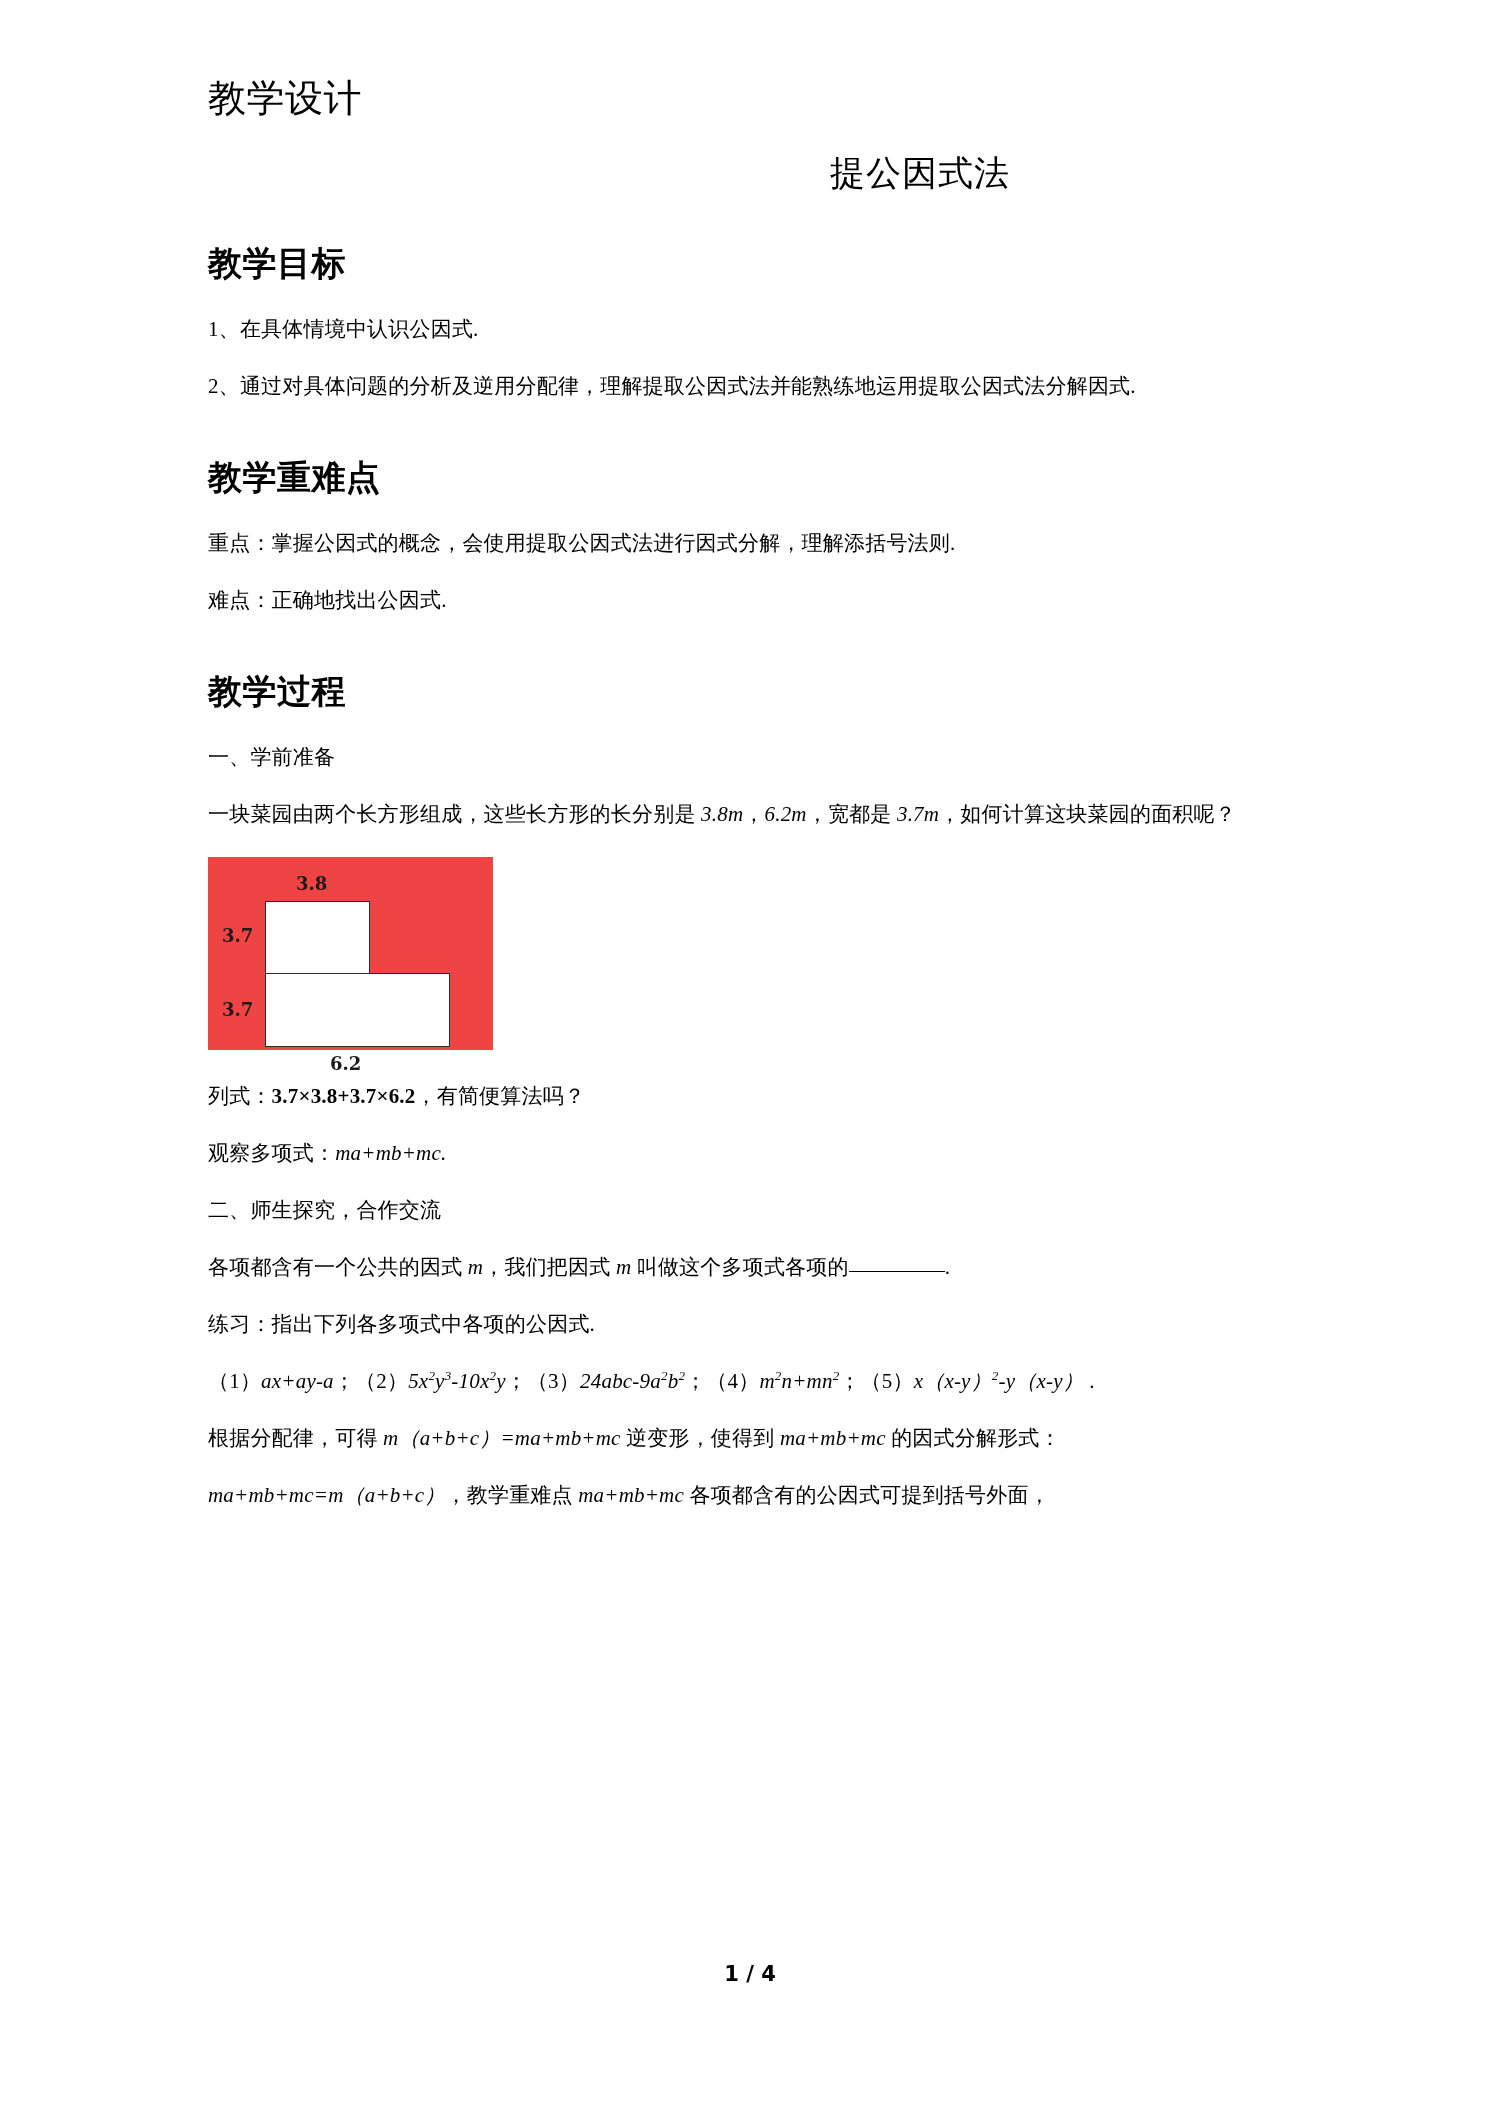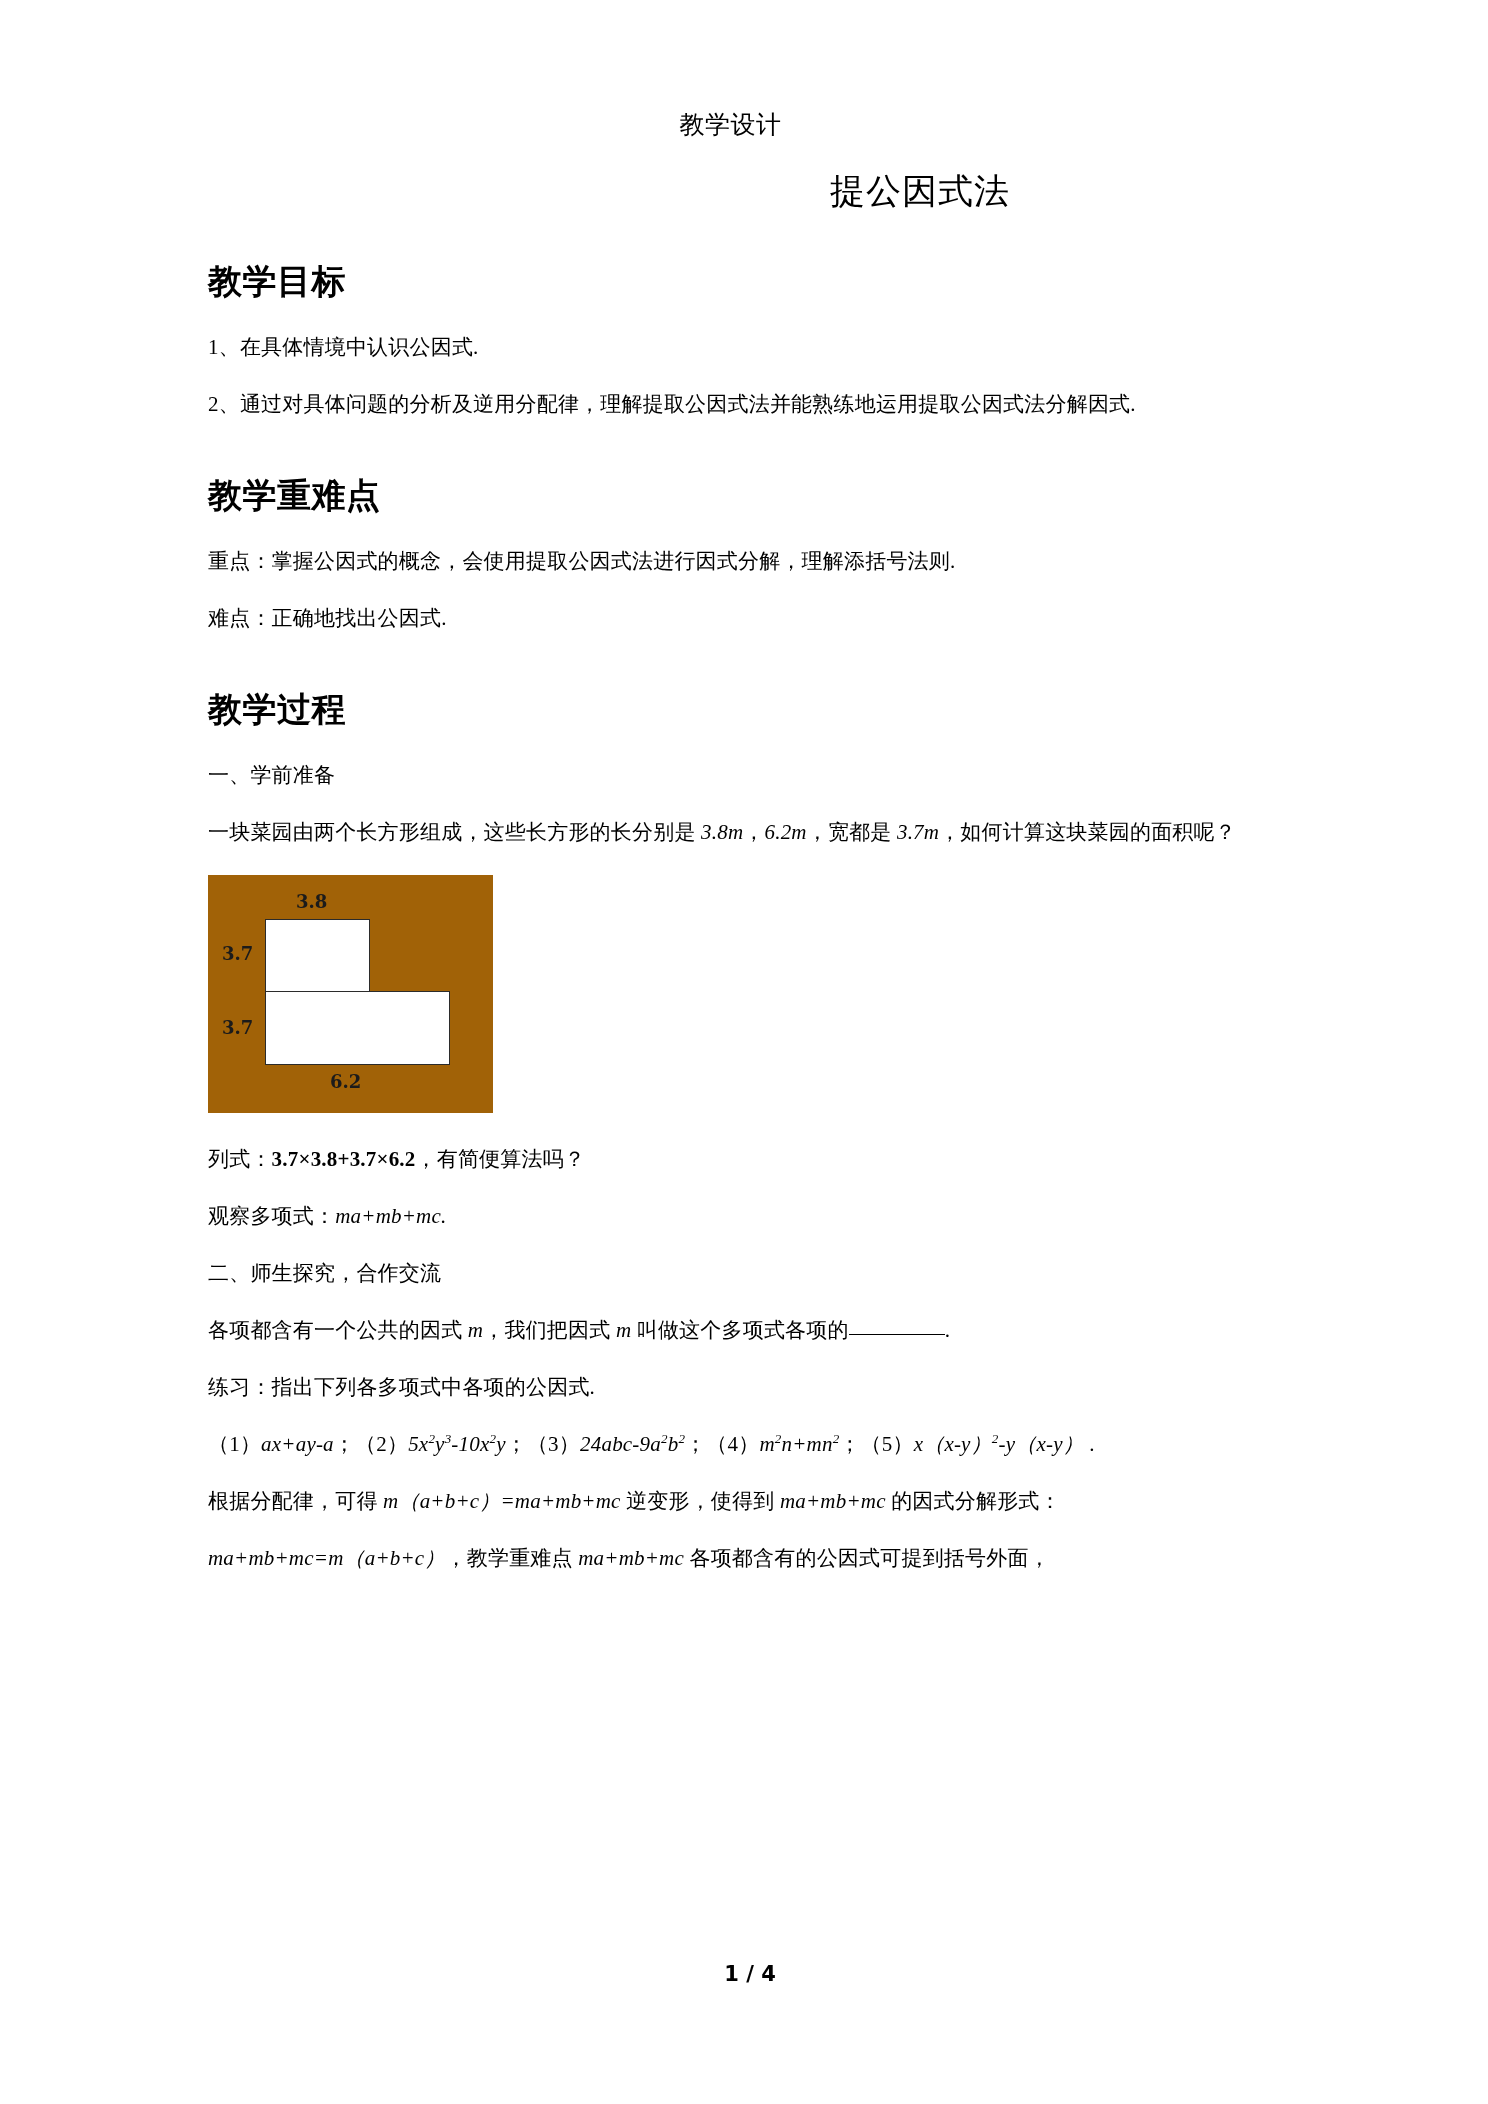--- a/index.html
+++ b/index.html
@@ -18,24 +18,24 @@
   .page {
     position: relative;
     width: 1488px;
     height: 2104px;
     box-sizing: border-box;
     padding: 0 208px;
   }
 
   
   .doc-header {
-    text-align: center;
-    font-size: 25px;
+    text-align: left;
+    font-size: 38px;
     line-height: 1.2;
-    padding-top: 110px;
+    padding-top: 76px;
     padding-right: 27px;
     letter-spacing: 0.5px;
   }
 
   
   .doc-title {
     text-align: right;
     font-size: 35px;
     margin-top: 28px;
     padding-right: 270px;
@@ -78,22 +78,22 @@
   }
 
   
   .figure-wrap {
     margin-top: 14px;
     margin-bottom: 18px;
   }
   .figure {
     position: relative;
     width: 285px;
-    height: 238px;
-    background: #a16207;
+    height: 193px;
+    background: #ef4444;
   }
   .fig-rect {
     position: absolute;
     background: #ffffff;
     border: 1.6px solid #2b2b2b;
     box-sizing: border-box;
   }
   .fig-rect.top {
     left: 57px;
     top: 44px;

